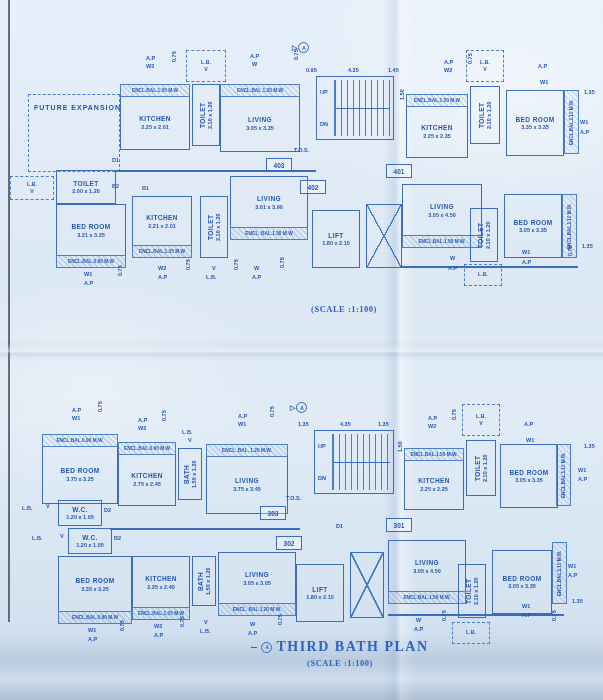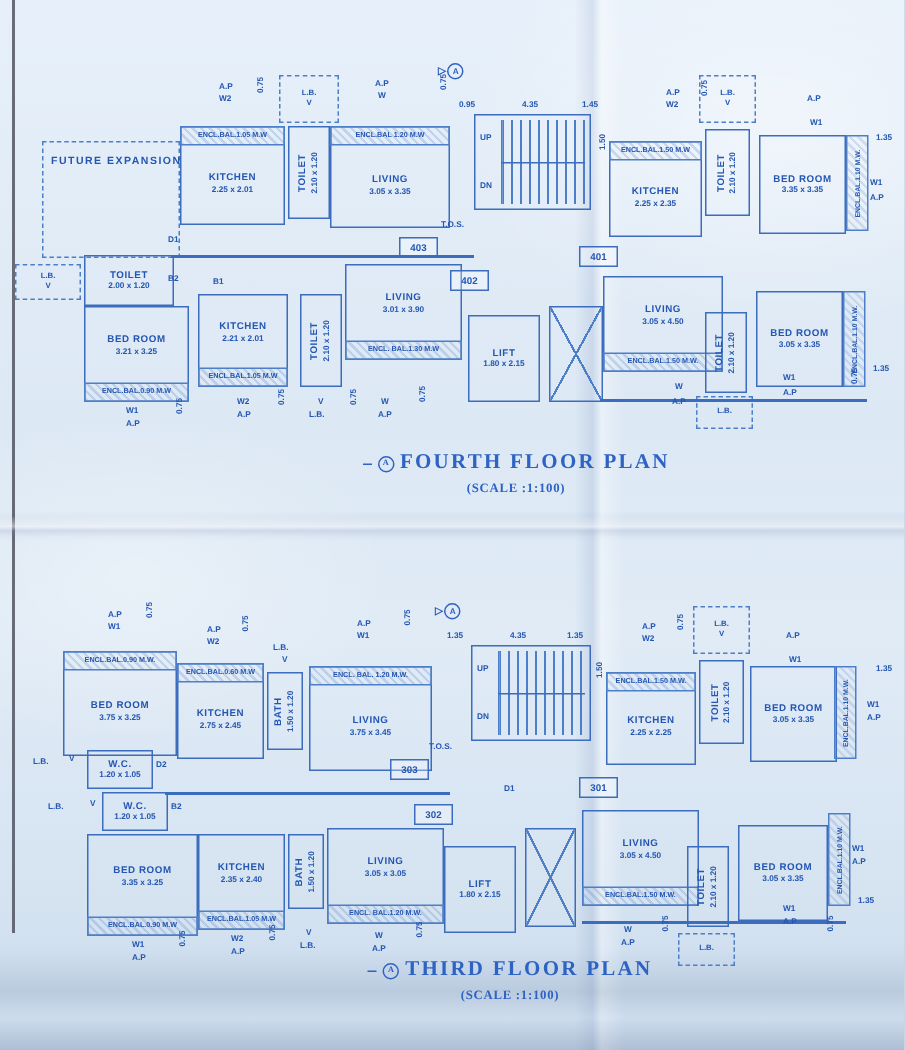--- a/index.html
+++ b/index.html
@@ -69,33 +69,28 @@
 </style>
 </head>
 <body>
 
 <div id="canvas">
   <div class="edge-line"></div>
   <div class="crease-mid"></div>
   <div class="bottom-shade"></div>
 
   <div class="ptitle" style="left:204px;top:301px;width:280px;">
-    <div class="trow">
-      <span class="tdash"></span>
-      <span class="circ">A</span>
-      <span class="ttext">FOURTH FLOOR PLAN</span>
-    </div>
     <div class="tscale">(SCALE :1:100)</div>
   </div>
 
   <div class="ptitle" style="left:200px;top:639px;width:280px;">
     <div class="trow">
       <span class="tdash"></span>
       <span class="circ">A</span>
-      <span class="ttext">THIRD FLOOR PLAN</span>
+      <span class="ttext">THIRD BATH PLAN</span>
     </div>
     <div class="tscale">(SCALE :1:100)</div>
   </div>
 <div class="dashedbox" style="left: 28px; top: 94px; width: 90px; height: 76px;"></div>
     <div class="note" style="font-size: 7px; letter-spacing: 1px; left: 34px; top: 104px;">FUTURE EXPANSION</div>
     <div class="room has-t" style="left: 120px; top: 84px; width: 68px; height: 64px;">
       <div class="strip t">ENCL.BAL.1.05 M.W</div>
       <div class="rlabel">
         <span class="rname">KITCHEN</span>
         <span class="rdims">2.25 x 2.01</span>

